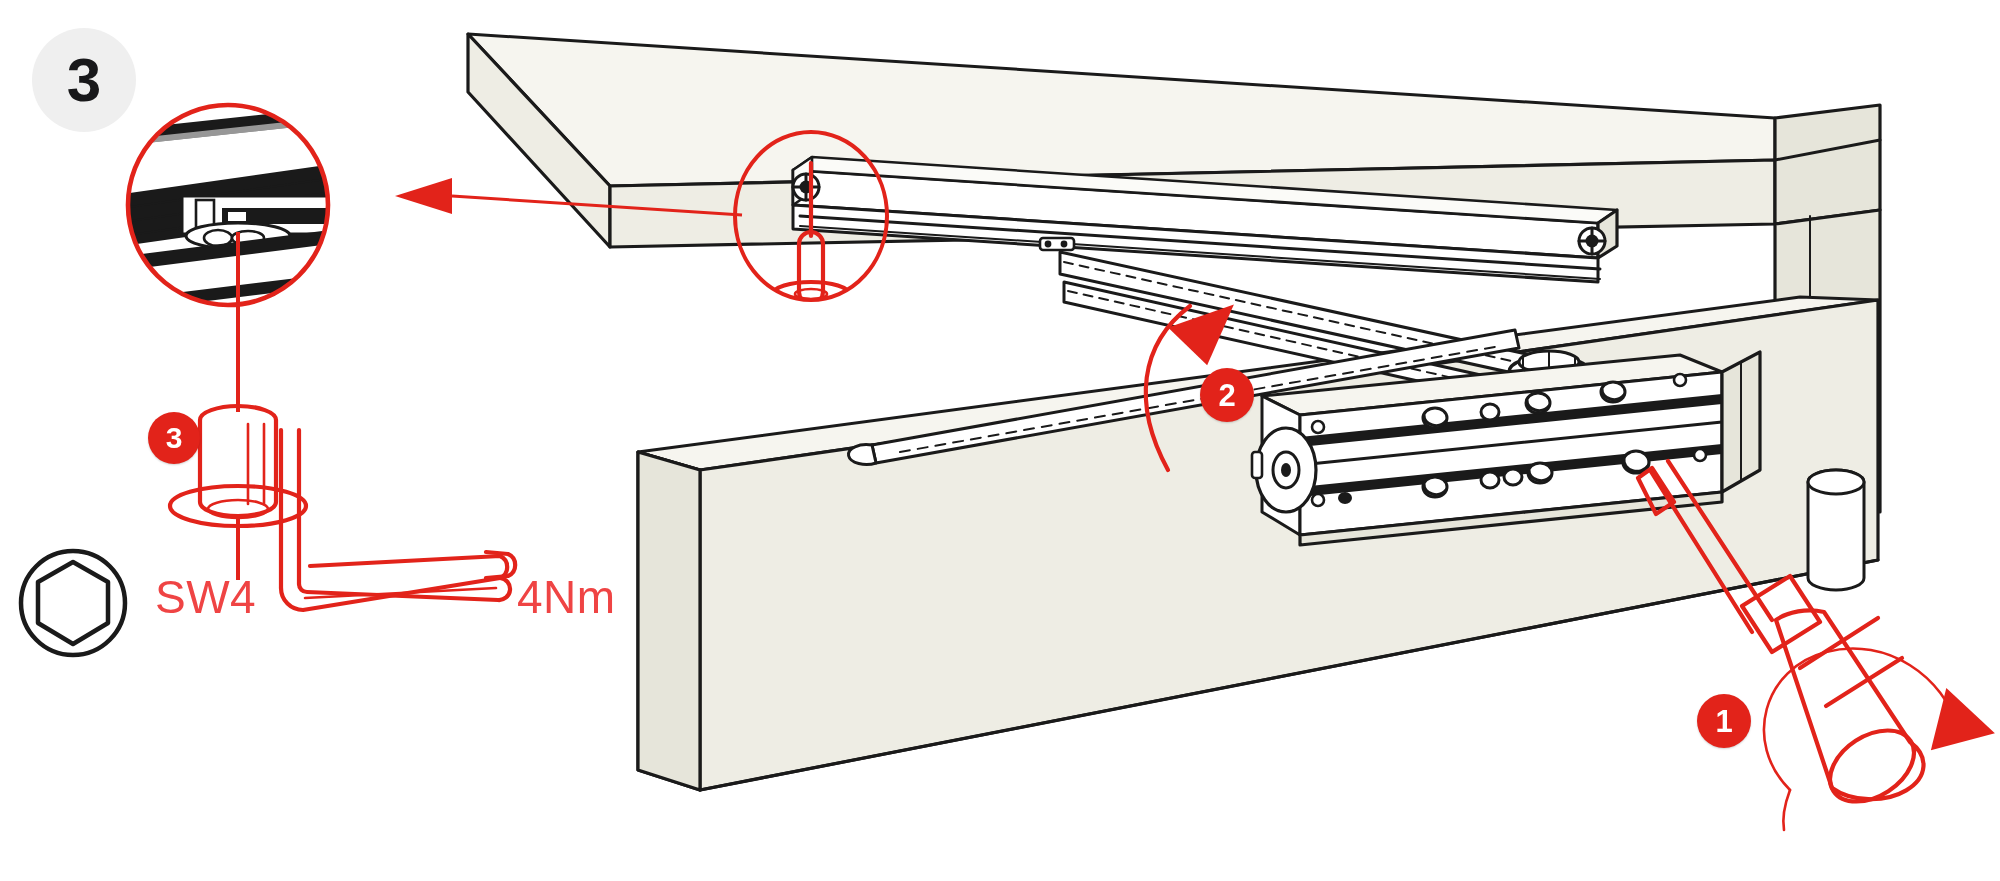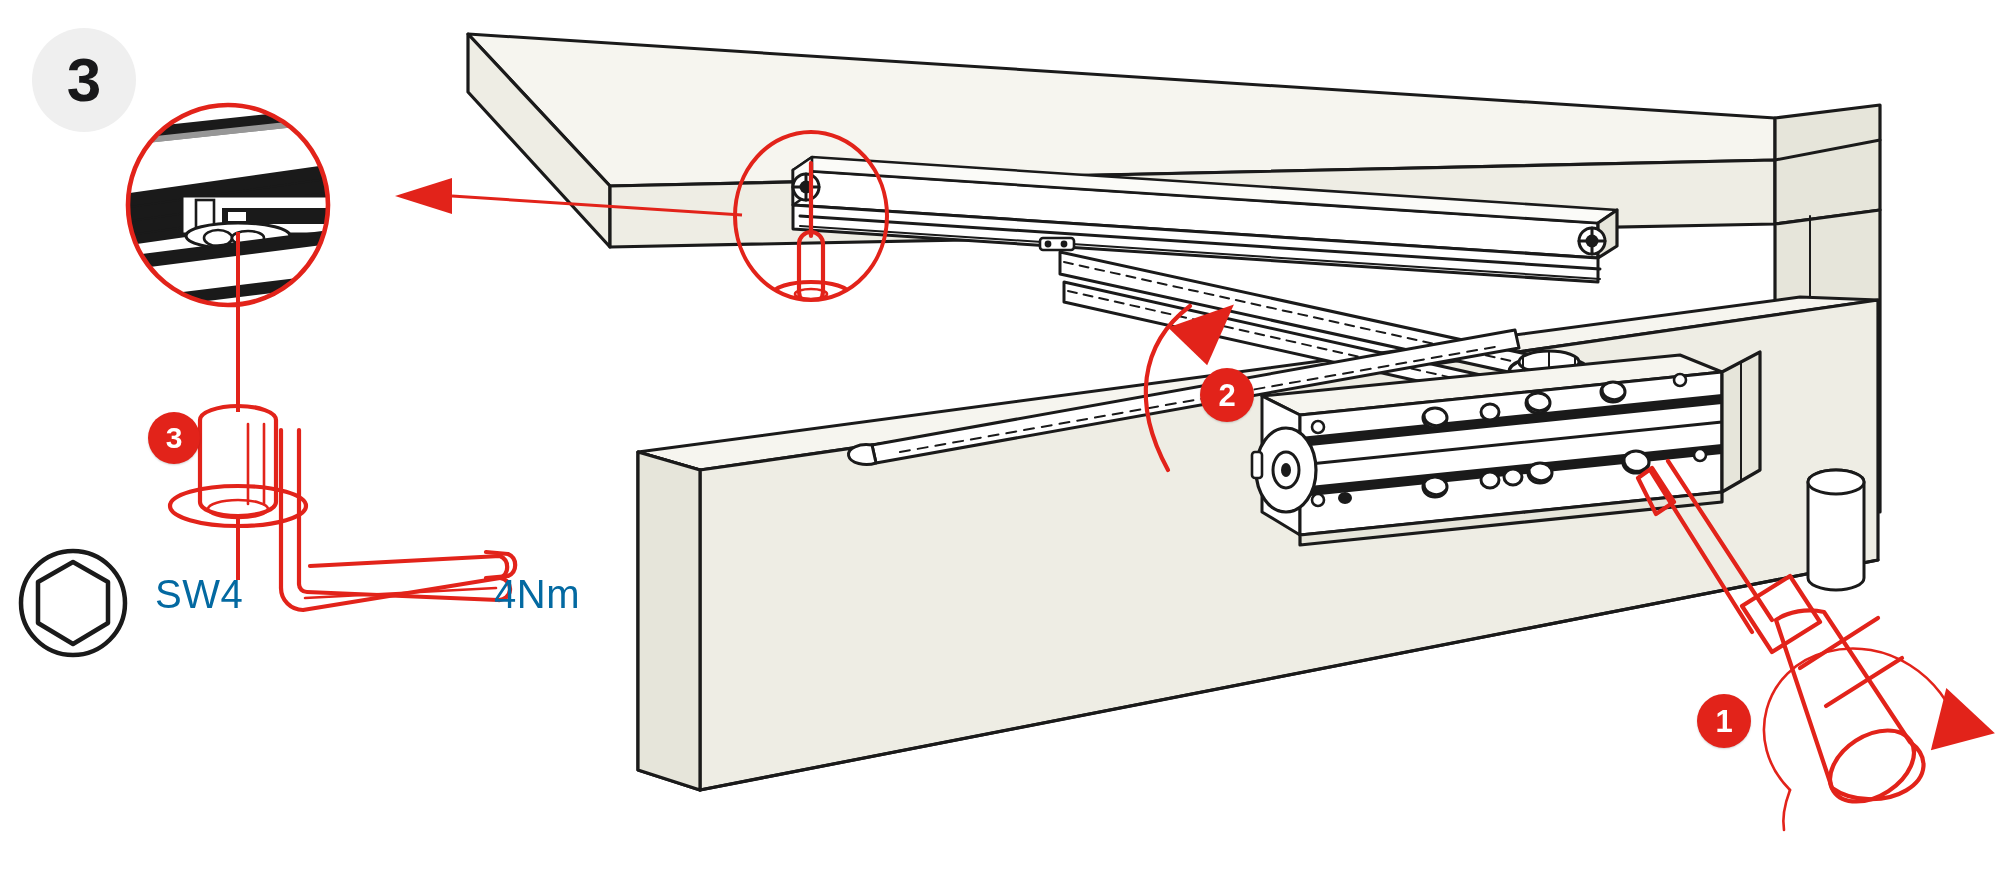--- a/index.html
+++ b/index.html
@@ -29,25 +29,25 @@
   .badge-1{left:1697px;top:694px;width:54px;height:54px;}
   .badge-1 span{font-size:31px;}
   .badge-2{left:1200px;top:368px;width:54px;height:54px;}
   .badge-2 span{font-size:31px;}
   .badge-3{left:148px;top:412px;width:52px;height:52px;}
   .badge-3 span{font-size:30px;}
 
   
   .spec-label{
     position:absolute;font-family:"Liberation Sans",sans-serif;
-    font-size:40px;font-weight:400;color:#0369a1;letter-spacing:.5px;line-height:1;
+    font-size:46px;font-weight:400;color:#ef4444;letter-spacing:.5px;line-height:1;
     white-space:nowrap;
   }
   .spec-sw{left:155px;top:574px;}
-  .spec-nm{left:494px;top:574px;}
+  .spec-nm{left:517px;top:574px;}
 </style>
 </head>
 <body>
 
 <div id="stage">
 
   <svg id="art" viewBox="0 0 2000 881" xmlns="http://www.w3.org/2000/svg">
     <defs>
       <style>
         .pf{fill:#eeede4;stroke:#1a1a1a;stroke-width:3.2;stroke-linejoin:round;}

